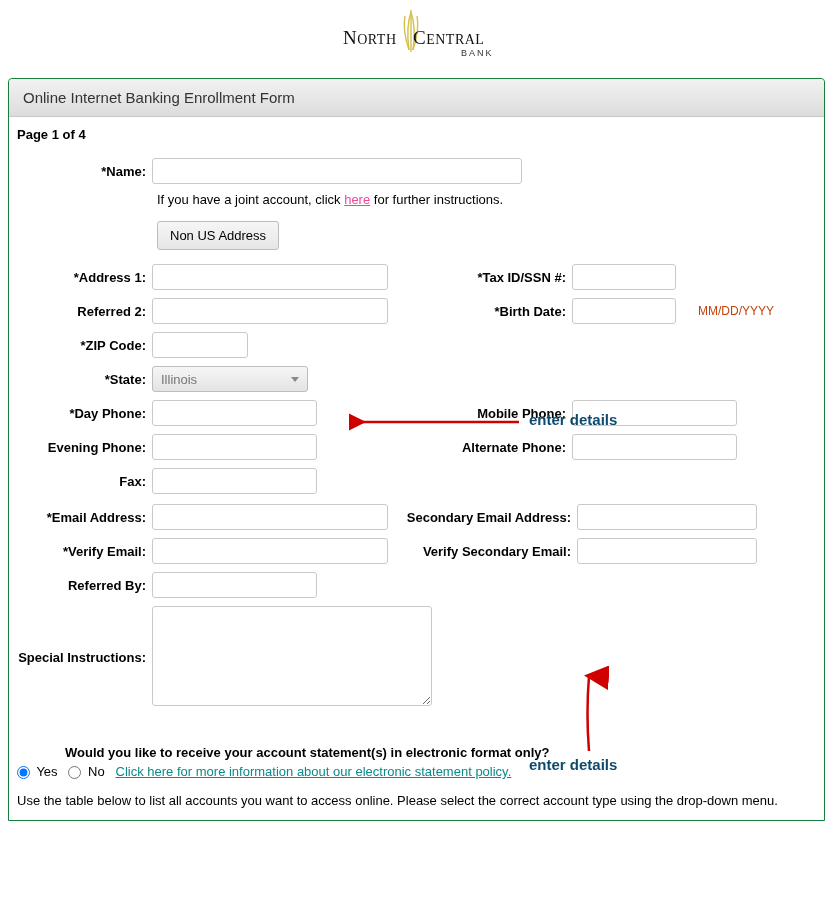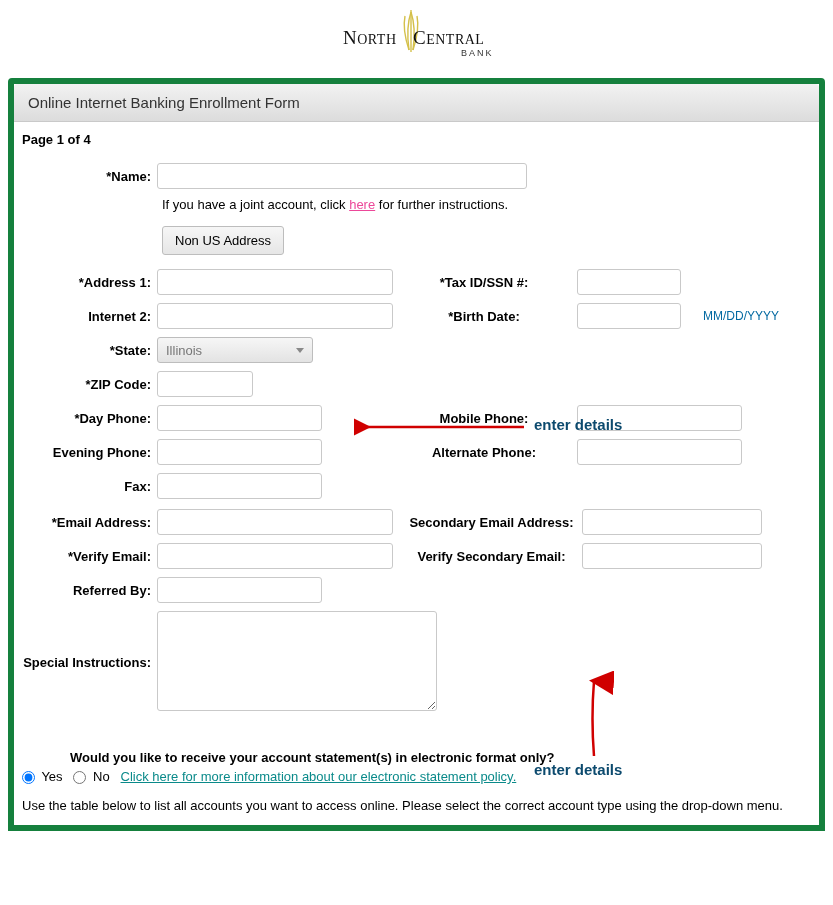--- a/index.html
+++ b/index.html
@@ -14,21 +14,21 @@
   }
   .logo-wrap {
     text-align: center;
     padding: 10px 12px 6px 0;
     position: relative;
     height: 70px;
   }
   .logo-svg { display: inline-block; }
   .panel {
     margin: 8px;
-    border: 6px solid #15803d;
+    border: 1px solid #15803d;
     border-radius: 4px 4px 0 0;
     background: #fff;
   }
   .panel-header {
     background: linear-gradient(#f2f2f2, #dcdcdc);
     border-bottom: 1px solid #c9c9c9;
     padding: 10px 14px;
     font-size: 15px;
     color: #333;
     border-radius: 4px 4px 0 0;
@@ -52,21 +52,21 @@
     margin-bottom: 8px;
     column-gap: 0;
   }
   .lbl {
     text-align: right;
     font-weight: bold;
     padding-right: 6px;
     font-size: 13px;
   }
   .lbl-r {
-    text-align: center;
+    text-align: right;
     font-weight: bold;
     padding-right: 6px;
     font-size: 13px;
   }
   input[type="text"] {
     height: 26px;
     border: 1px solid #c9c9c9;
     border-radius: 3px;
     padding: 2px 6px;
     font-size: 13px;
@@ -119,21 +119,21 @@
     cursor: pointer;
   }
   .state-select .tri {
     width: 0; height: 0;
     border-left: 4px solid transparent;
     border-right: 4px solid transparent;
     border-top: 5px solid #888;
   }
   .hint {
     font-size: 12px;
-    color: #0369a1;
+    color: #c2410c;
     padding-left: 6px;
     white-space: nowrap;
   }
   .question {
     font-weight: bold;
     font-size: 13px;
     padding: 18px 8px 4px 8px;
     margin-left: 48px;
   }
   .radio-line {
@@ -202,44 +202,44 @@
     <div class="row-two">
       <div class="lbl">*Address 1:</div>
       <div><input type="text" class="inp-med" value="" style=""></div>
       <div class="lbl-r">*Tax ID/SSN #:</div>
       <div><input type="text" class="inp-small" value="" style=""></div>
       <div class="spacer-col"></div>
     </div>
 
     
     <div class="row-two">
-      <div class="lbl">Internet 2:</div>
+      <div class="lbl">Referred 2:</div>
       <div><input type="text" class="inp-med" value="" style=""></div>
       <div class="lbl-r">*Birth Date:</div>
       <div><input type="text" class="inp-bd" value="" style=""></div>
       <div class="hint">MM/DD/YYYY</div>
     </div>
 
     
+
+    
+    <div class="row">
+      <div class="lbl">*ZIP Code:</div>
+      <div><input type="text" class="inp-zip" value="" style=""></div>
+    </div>
 
     
     <div class="row">
       <div class="lbl">*State:</div>
       <div>
         <div class="state-select">
           <span>Illinois</span>
           <span class="tri"></span>
         </div>
       </div>
-    </div>
-
-    
-    <div class="row">
-      <div class="lbl">*ZIP Code:</div>
-      <div><input type="text" class="inp-zip" value="" style=""></div>
     </div>
 
     
     <div class="row-two" style="grid-template-columns:135px 240px 180px 180px 1fr;">
       <div class="lbl">*Day Phone:</div>
       <div><input type="text" class="inp-short" value="" style=""></div>
       <div class="lbl-r">Mobile Phone:</div>
       <div><input type="text" class="inp-short" value="" style=""></div>
       <div></div>
     </div>

